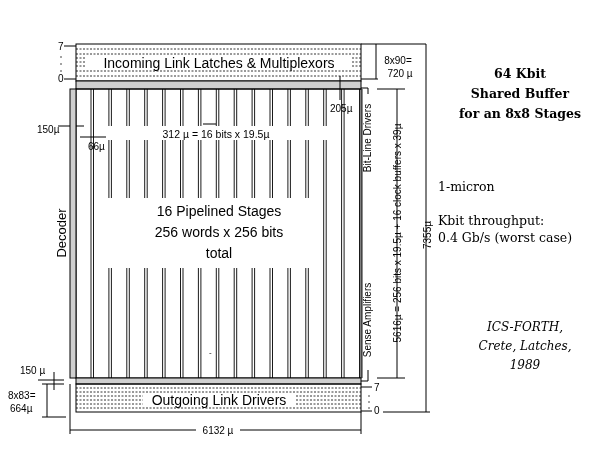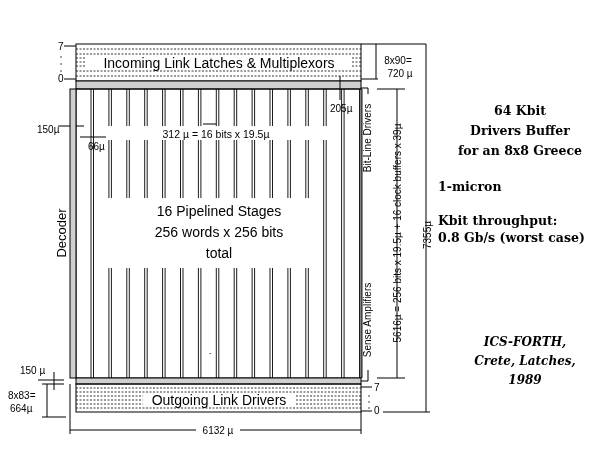--- a/index.html
+++ b/index.html
@@ -2,26 +2,26 @@
 <html><head>
 <meta charset="utf-8">
 <style>
   html, body { margin: 0; padding: 0; background: #ffffff; }
   body { width: 615px; height: 449px; position: relative; overflow: hidden; }
   #diagram { position: absolute; left: 0; top: 0; }
   .sans { font-family: "Liberation Sans", "DejaVu Sans", sans-serif; fill: #000; }
   .line { stroke: #000; stroke-width: 1; fill: none; }
   .dash { stroke: #000; stroke-width: 0.8; stroke-dasharray: 2 1.5; fill: none; }
   .gray { fill: #cfcfcf; stroke: #000; stroke-width: 1; }
-  .side-text { position: absolute; font-family: "DejaVu Serif", "Liberation Serif", serif; color: #000; font-weight: bold; }
-  .title { left: 430px; top: 64px; width: 180px; text-align: center; font-weight: bold; font-size: 12.5px; line-height: 20px; margin-top: 37px; }
+  .side-text { position: absolute; font-family: "DejaVu Serif", "Liberation Serif", serif; color: #000; }
+  .title { left: 430px; top: 64px; width: 180px; text-align: center; font-weight: bold; font-size: 12.5px; line-height: 20px; }
   .title div { white-space: nowrap; }
   .tech { left: 438px; top: 178px; font-size: 12.5px; line-height: 17px; }
   .tech .gap { height: 17px; }
-  .credit { left: 470px; top: 318px; width: 110px; text-align: center; font-style: italic; font-size: 12px; line-height: 19px; margin-top: 15px; }
+  .credit { left: 470px; top: 318px; width: 110px; text-align: center; font-style: italic; font-size: 12px; line-height: 19px; }
 </style>
 </head>
 <body>
 
 <svg id="diagram" width="615" height="449" viewBox="0 0 615 449">
 
   <g>
     <rect x="76" y="44" width="285" height="37" class="line"></rect>
     <line x1="76" y1="49" x2="361" y2="49" class="dash"></line>
     <line x1="76" y1="54" x2="361" y2="54" class="dash"></line>
@@ -193,28 +193,28 @@
   <g>
     <line x1="361" y1="412" x2="361" y2="434" class="line"></line>
     <line x1="70" y1="430" x2="196" y2="430" class="line"></line>
     <line x1="240" y1="430" x2="361" y2="430" class="line"></line>
     <text x="218" y="434" text-anchor="middle" font-size="10" class="sans">6132 µ</text>
   </g>
 </svg>
 
 <div class="side-text title">
   <div>64 Kbit</div>
-  <div>Drivers Buffer</div>
-  <div>for an 8x8 Greece</div>
+  <div>Shared Buffer</div>
+  <div>for an 8x8 Stages</div>
 </div>
 
 <div class="side-text tech">
   <div>1-micron</div>
   <div class="gap"></div>
   <div>Kbit throughput:</div>
-  <div>0.8 Gb/s (worst case)</div>
+  <div>0.4 Gb/s (worst case)</div>
 </div>
 
 <div class="side-text credit">
   <div>ICS-FORTH,</div>
   <div>Crete, Latches,</div>
   <div>1989</div>
 </div>
 
 </body></html>

